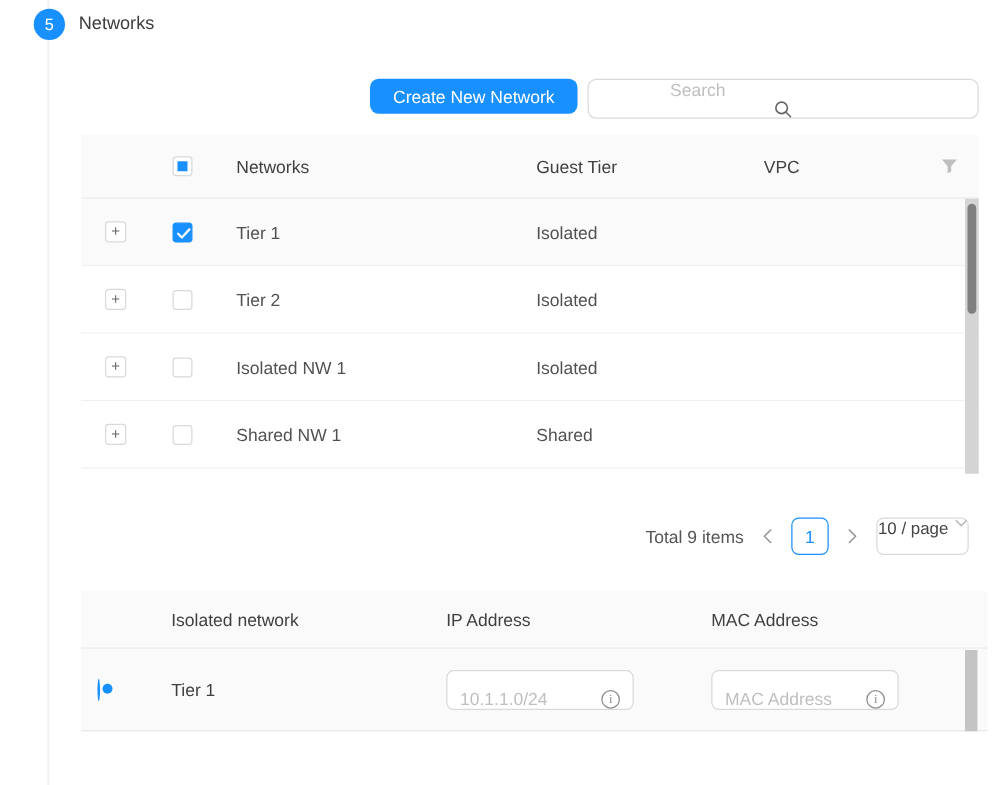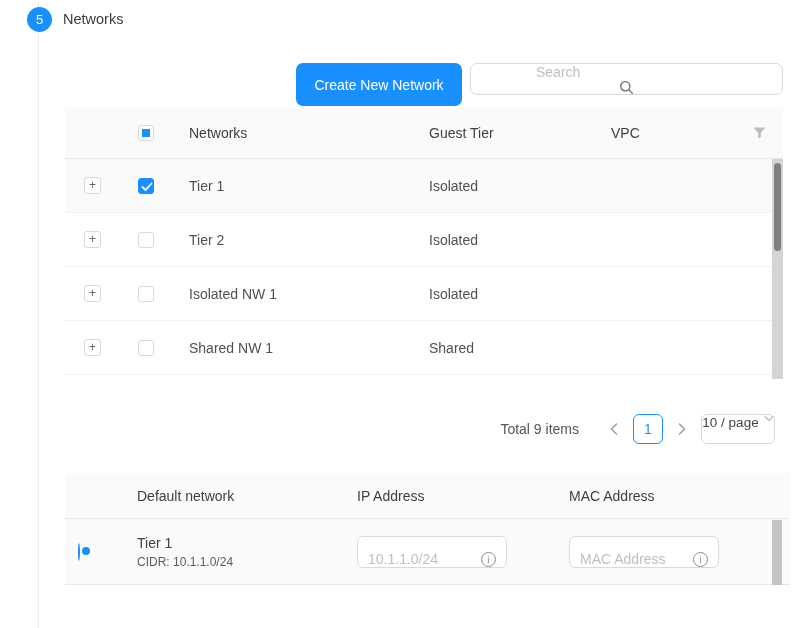--- a/index.html
+++ b/index.html
@@ -8,21 +8,21 @@
   .canvas { position:relative; width:805px; height:628px; background:#fff; overflow:hidden; }
 
   
   .step-line { position:absolute; left:38px; top:0; width:1px; height:628px; background:#ececec; }
   .step-badge { position:absolute; left:27px; top:7px; width:25px; height:25px; border-radius:50%;
     background:#1890ff; color:#fff; font-size:13px; display:flex; align-items:center; justify-content:center; z-index:2; }
   .step-badge::before,.step-badge::after{content:"";}
   .step-title { position:absolute; left:63px; top:11px; font-size:14.5px; color:#3c3c3c; }
 
   
-  .btn-primary { position:absolute; left:296px; top:63px; width:166px; height:43px; background:#1890ff;
+  .btn-primary { position:absolute; left:296px; top:63px; width:166px; height:28px; background:#1890ff;
     color:#fff; border:none; border-radius:7px; font-size:14px; font-family:inherit; cursor:pointer; }
   .search-box { position:absolute; left:470px; top:63px; width:313px; height:32px; background:#fff;
     border:1px solid #d9d9d9; border-radius:7px; display:flex; align-items:center; padding:0 11px;flex-direction:column; }
   .search-box input { flex:1; border:none; outline:none; font-size:14px; font-family:inherit; color:#4a4a4a; background:transparent; }
   .search-box input::placeholder { color:#bfbfbf; }
 
   
   .cb { width:16px; height:16px; border:1px solid #d9d9d9; border-radius:3px; background:#fff; position:relative; }
   .cb.indeterminate::after { content:""; position:absolute; left:3px; top:3px; width:8px; height:8px; background:#1890ff; }
   .cb.checked { background:#1890ff; border-color:#1890ff; }
@@ -39,21 +39,21 @@
   .cell-pad { padding-left:17px; }
   .hdr-txt { color:#3f3f3f; }
   .body-txt { color:#515151; }
   .center { display:flex; justify-content:center; }
 
   .sb1 { position:absolute; left:707px; top:51px; width:11px; height:220px; background:#d4d4d4; }
   .sb1 .thumb { position:absolute; left:2px; top:4px; width:7px; height:88px; border-radius:4px; background:#7f7f7f; }
 
   
   .pager { position:absolute; top:414px; right:30px; display:flex; align-items:center; gap:8px; height:30px; }
-  .pager .total { color:#555; margin-right:16px; }
+  .pager .total { color:#555; margin-right:0; }
   .pg-arrow { width:22px; height:30px; display:flex; align-items:center; justify-content:center; cursor:pointer; }
   .pg-num { width:30px; height:30px; border:1px solid #1890ff; border-radius:6px; color:#1890ff;
     display:flex; align-items:center; justify-content:center; background:#fff; cursor:pointer; }
   .pg-size { width:74px; height:30px; border:1px solid #d9d9d9; border-radius:6px; background:#fff;
     display:flex; align-items:flex-start; justify-content:center; gap:5px; color:#444; font-size:13.5px; cursor:pointer; }
 
   
   .t2 { position:absolute; left:65px; top:473px; width:725px; }
   .t2 .thead { height:46px; background:#fafafa; border-bottom:1px solid #e8e8e8; }
   .t2 .row { height:66px; background:#fafafa; border-bottom:1px solid #e8e8e8; }
@@ -196,29 +196,28 @@
           <svg width="10" height="7" viewBox="0 0 10 7">
             <polyline points="1,1.5 5,5.5 9,1.5" fill="none" stroke="#bfbfbf" stroke-width="1.3" stroke-linecap="round" stroke-linejoin="round"></polyline>
           </svg>
         </span>
     </span>
   </div>
 
   <div class="t2">
     <div class="thead grid2">
       <div></div>
-      <div class="cell-pad hdr-txt">Default network</div>
+      <div class="cell-pad hdr-txt">Isolated network</div>
       <div class="cell-pad hdr-txt">IP Address</div>
       <div class="cell-pad hdr-txt">MAC Address</div>
     </div>
     <div class="row grid2">
       <div><span class="radio on"></span></div>
       <div class="cell-pad">
         <div class="net-name">Tier 1</div>
-        <div class="net-cidr">CIDR: 10.1.1.0/24</div>
       </div>
       <div class="cell-pad">
         <div class="fld">
           <input placeholder="10.1.1.0/24" style="">
           <span class="info-i">i</span>
         </div>
       </div>
       <div class="cell-pad">
         <div class="fld">
           <input placeholder="MAC Address" style="">

